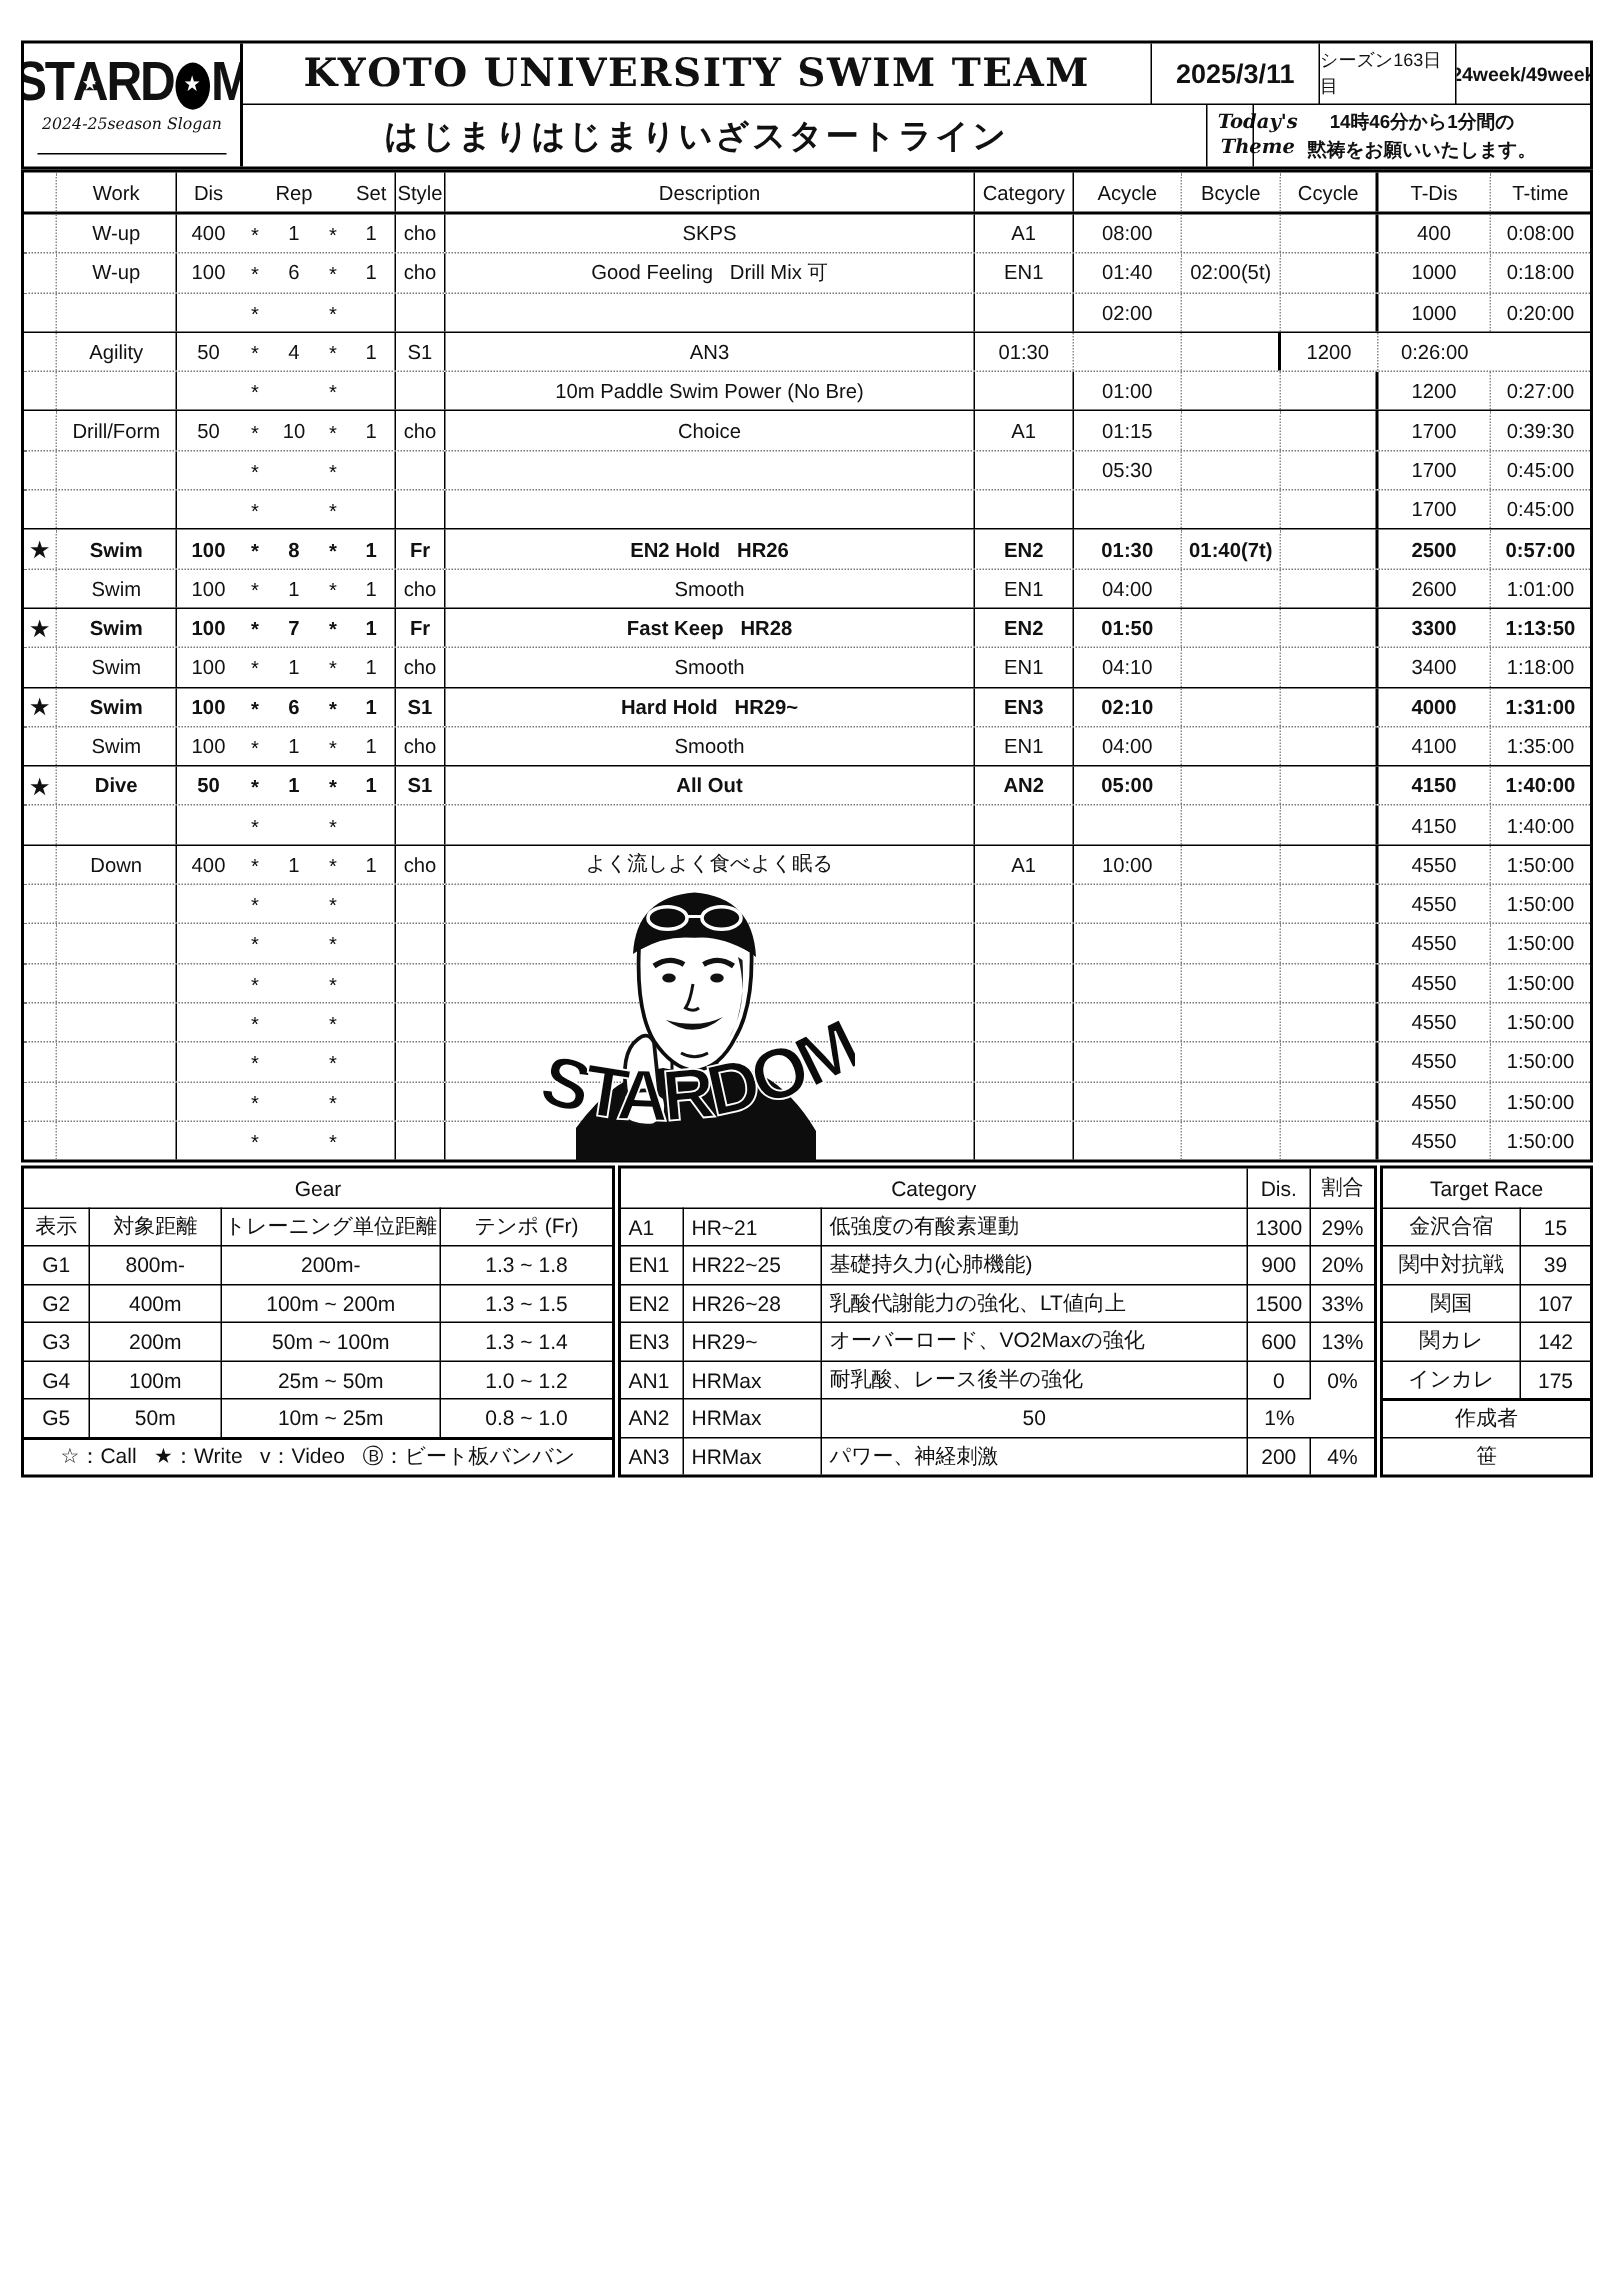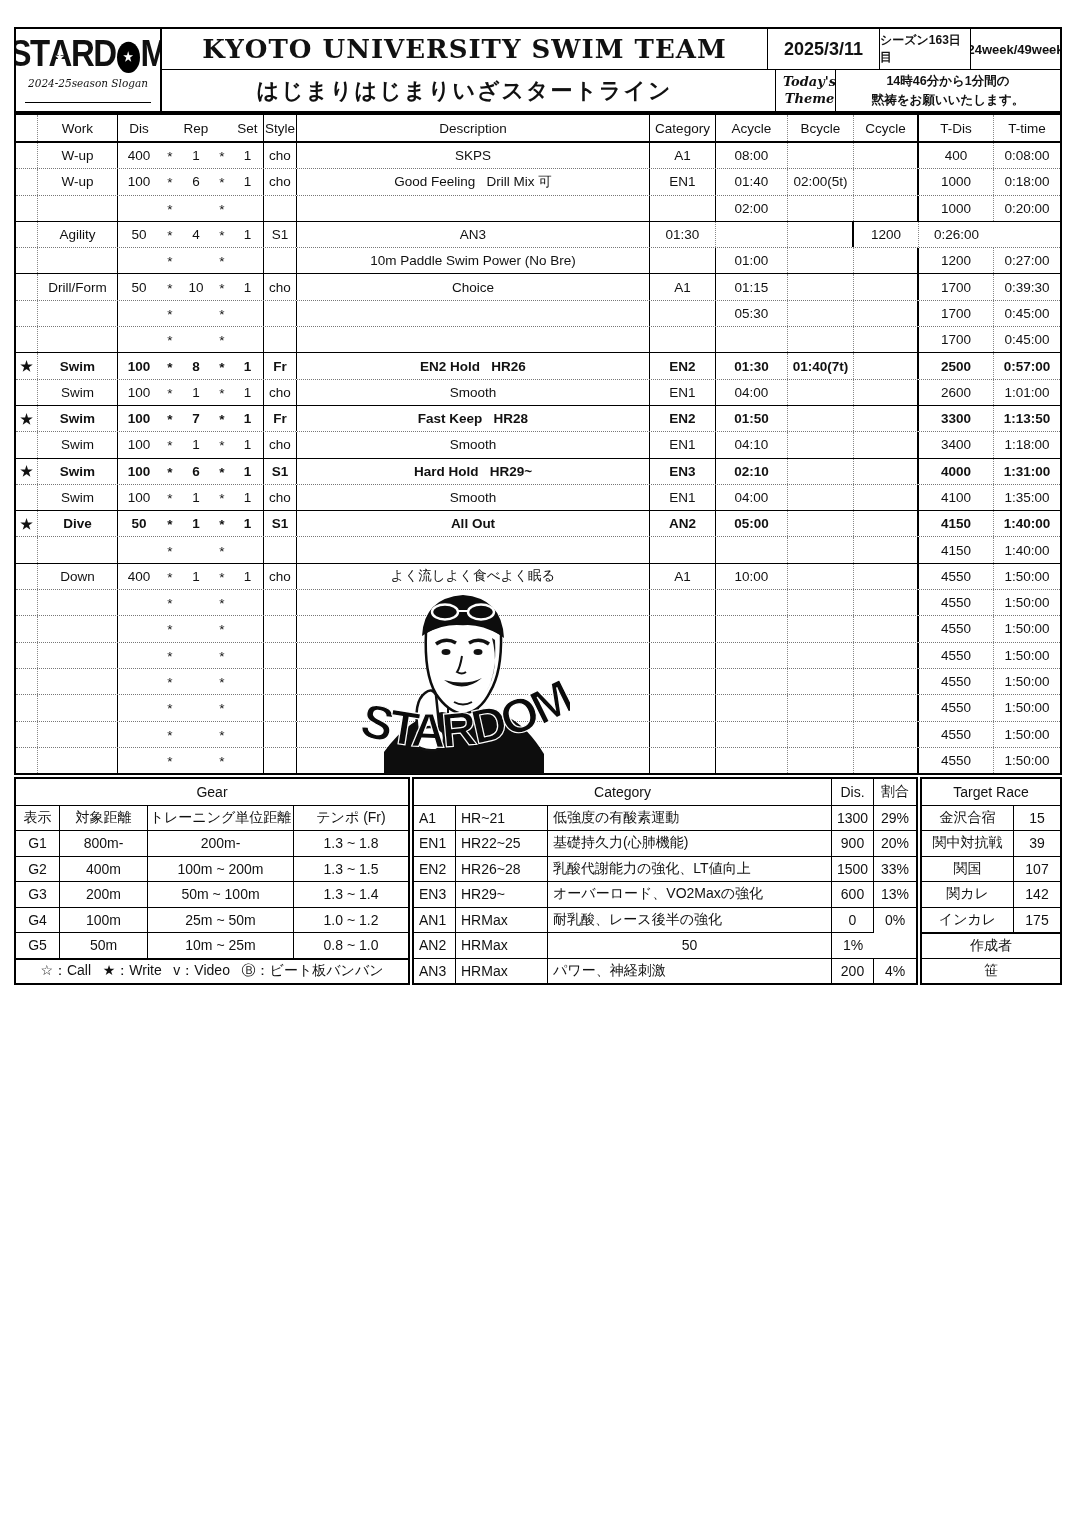--- a/index.html
+++ b/index.html
@@ -9,24 +9,24 @@
   
   #header-box{position:absolute;left:14px;top:27px;width:1044px;height:82px;border:2px solid #000;}
   .hcell{position:absolute;box-sizing:border-box;display:flex;align-items:center;justify-content:center;overflow:hidden;}
   #h-logo{left:0;top:0;width:146px;height:82px;border-right:2px solid #000;flex-direction:column;}
   #h-title{left:146px;top:0;width:605px;height:41px;border-bottom:1.5px solid #000;
            font-family:"DejaVu Serif", serif;font-weight:700;font-size:26px;letter-spacing:1px;}
   #h-slogan{left:146px;top:41px;width:605px;height:41px;
            font-family:"DejaVu Serif", serif;font-size:22px;letter-spacing:2px;font-weight:bold;}
   #h-date{left:751px;top:0;width:112px;height:41px;border-left:1.5px solid #000;border-bottom:1.5px solid #000;
           font-weight:700;font-size:18px;}
-  #h-season{left:863px;top:0;width:91px;height:41px;border-left:1.5px solid #000;border-bottom:1.5px solid #000;font-size:12px;font-weight:bold;}
+  #h-season{left:863px;top:0;width:91px;height:41px;border-left:1.5px solid #000;border-bottom:1.5px solid #000;font-size:12px;}
   #h-week{left:954px;top:0;width:90px;height:41px;border-left:1.5px solid #000;border-bottom:1.5px solid #000;
           font-size:13px;font-weight:600;}
-  #h-theme-label{left:759px;top:41px;width:68px;height:41px;border-left:1.5px solid #000;flex-direction:column;
+  #h-theme-label{left:788px;top:41px;width:68px;height:41px;border-left:1.5px solid #000;flex-direction:column;
           font-family:"DejaVu Serif", serif;font-style:italic;font-weight:700;font-size:13px;line-height:1.25;}
   #h-theme{left:819px;top:41px;width:225px;height:41px;border-left:1.5px solid #000;flex-direction:column;
           font-size:12.5px;font-weight:700;line-height:1.45;}
 
   
   #stardom-logo{font-weight:900;font-size:33px;letter-spacing:-1.5px;transform:scaleY(1.12);line-height:1;
                 display:flex;align-items:center;}
   #stardom-logo .l-ch{display:inline-block;}
   #stardom-logo .l-a{position:relative;display:inline-block;}
   #stardom-logo .l-a .l-star{position:absolute;left:50%;top:62%;transform:translate(-50%,-50%);

